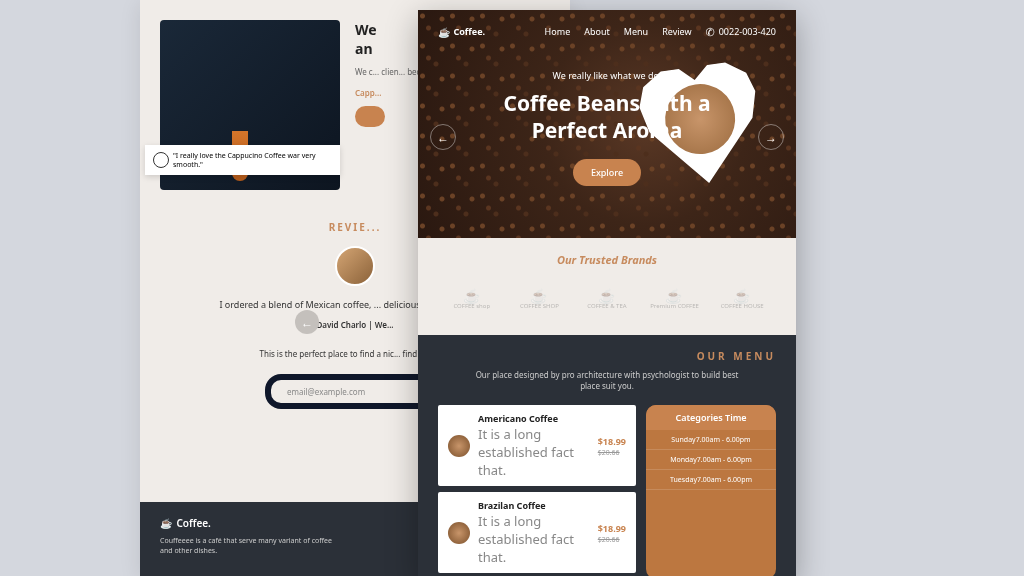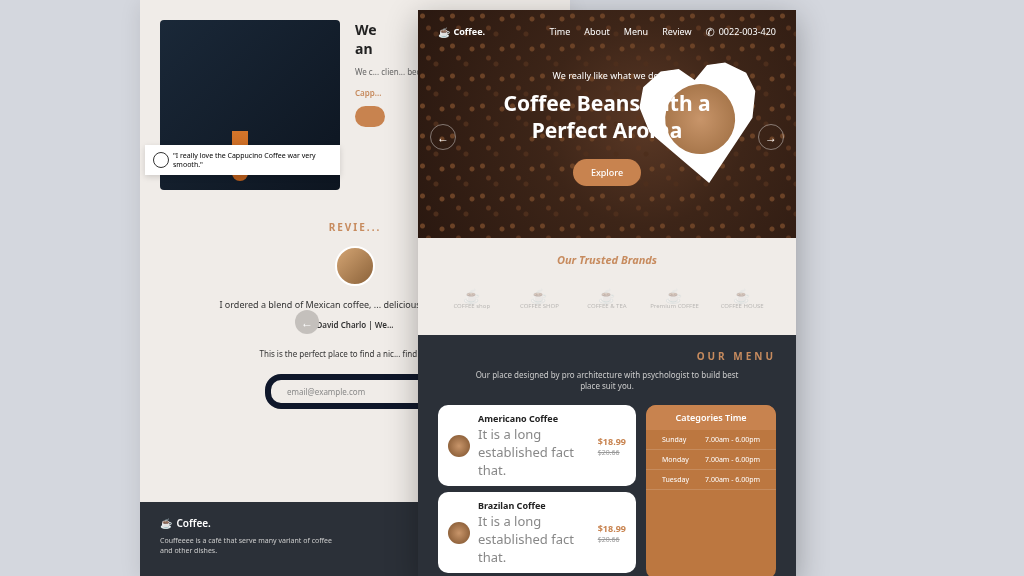--- a/index.html
+++ b/index.html
@@ -51,31 +51,31 @@
 .brands{text-align:center;padding:14px 20px 16px;background:#f0ece8}
 .brands h4{color:#c78b5e;font-size:11px;font-style:italic;margin-bottom:12px}
 .brand-row{display:flex;justify-content:space-around;align-items:center}
 .brand{width:50px;height:40px;opacity:.35;display:flex;align-items:center;justify-content:center;font-size:6px;color:#555;flex-direction:column;text-align:center;line-height:1.1}
 .brand::before{content:"☕";font-size:14px;display:block}
 .menu{background:#2b3038;color:#fff;padding:14px 20px 20px}
 .menu h4{color:#c78b5e;font-size:10px;letter-spacing:3px;text-align:right;margin-bottom:6px}
 .menu-sub{font-size:8px;text-align:center;color:#ccc;margin-bottom:14px;padding:0 30px;line-height:1.4}
 .menu-grid{display:flex;gap:10px}
 .menu-items{flex:1}
-.menu-item{background:#fff;color:#222;padding:7px 10px;margin-bottom:6px;display:flex;align-items:center;gap:8px;border-radius:10px}
+.menu-item{background:#fff;color:#222;padding:7px 10px;margin-bottom:6px;display:flex;align-items:center;gap:8px;border-radius:2px}
 .menu-icon{width:22px;height:22px;background:radial-gradient(#c8956a,#7a4f2a);border-radius:50%;flex-shrink:0}
 .menu-info{flex:1}
 .menu-name{font-size:9px;font-weight:700}
 .menu-desc{font-size:13px;color:#888}
 .menu-price{text-align:left}
 .menu-price .now{color:#c8834f;font-size:9px;font-weight:700}
 .menu-price .old{color:#999;font-size:7px;text-decoration:line-through}
 .cat-time{width:130px;background:#bc7740;border-radius:10px;overflow:hidden}
 .cat-header{background:#c8834f;padding:6px;text-align:center;font-size:9px;font-weight:600}
-.cat-row{display:flex;justify-content:space-between;padding:5px 16px;font-size:7px;border-bottom:1px solid rgba(255,255,255,.15)}
+.cat-row{display:flex;justify-content:center;padding:5px 16px;font-size:7px;border-bottom:1px solid rgba(255,255,255,.15)}
 </style>
 </head>
 <body>
 
 <div class="back-card">
   <div class="bc-top">
     <div class="bc-img">
       <div class="bc-tooltip">
           <span>"I really love the Cappucino Coffee war very smooth."</span>
         </div>
@@ -114,21 +114,21 @@
   </div>
 </div>
 
 <div class="front-card">
   <div class="hero">
     <div class="heart"></div>
     <div class="nav">
       <div class="nav-logo">
           <span>Coffee.</span>
         </div>
-      <a>Time</a>
+      <a>Home</a>
       <a>About</a>
       <a>Menu</a>
       <a>Review</a>
       <div class="nav-phone">
           <span>0022-003-420</span>
         </div>
     </div>
     <div class="hero-arrow left">←</div>
     <div class="hero-arrow right">→</div>
     <div class="hero-content">

